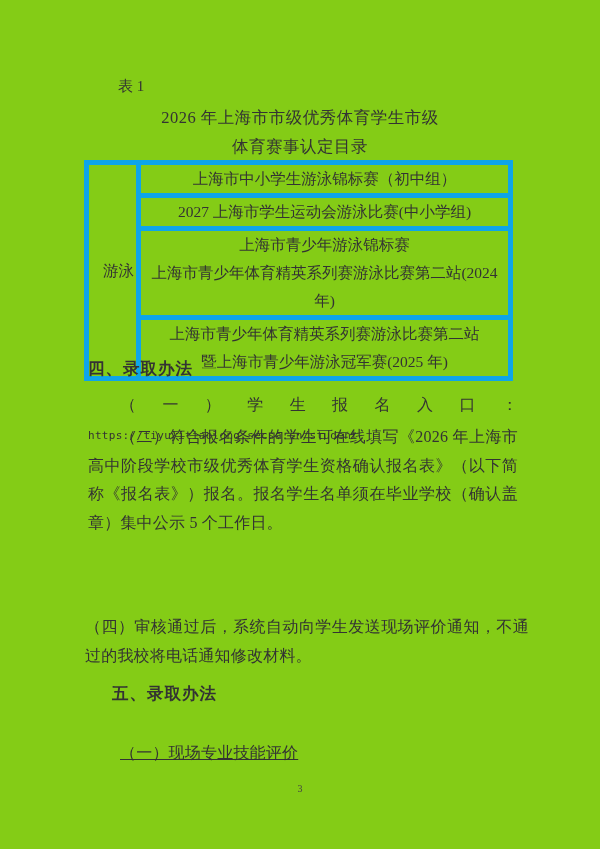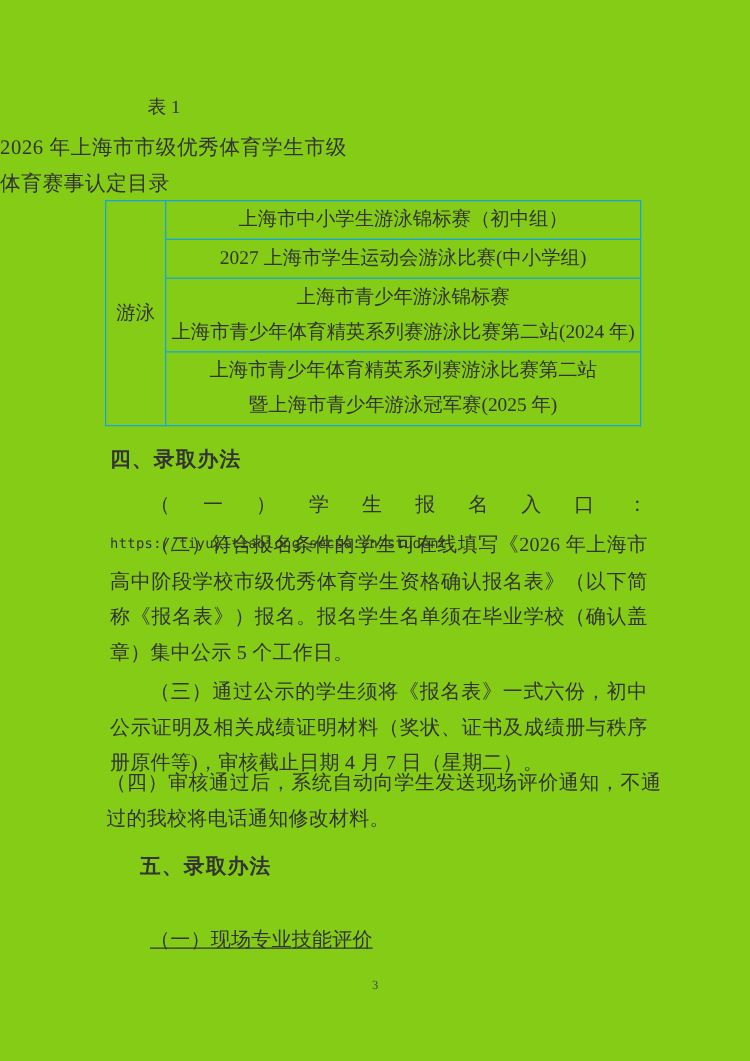--- a/index.html
+++ b/index.html
@@ -14,42 +14,42 @@
   }
   .caption {
     position: absolute;
     top: 76px; left: 118px;
     font-size: 15px;
     line-height: 20px;
   }
   .title {
     position: absolute;
     left: 0; width: 100%;
-    text-align: left;
+    text-align: center;
     font-size: 16.5px;
     line-height: 20px;
     letter-spacing: 0.5px;
   }
   .title.l1 { top: 108px; }
   .title.l2 { top: 137px; }
   table.catalog {
     position: absolute;
     top: 160px; left: 84px;
     border-collapse: collapse;
     table-layout: fixed;
     width: 429px;
   }
   table.catalog td {
-    border: 1px solid #0ea5e9;
+    border: 5px solid #0ea5e9;
     text-align: center;
     vertical-align: middle;
     font-size: 15.5px;
     padding: 0 2px;
   }
-  table.catalog td.cat { width: 43px; }
+  table.catalog td.cat { width: 43px; text-align: right; }
   table.catalog tr.single { height: 31px; }
   table.catalog tr.double { height: 59px; }
   table.catalog .cell-line { line-height: 28px; }
   .sec-heading {
     position: absolute;
     left: 88px;
     font-family: "Liberation Sans", "DejaVu Sans", sans-serif;
     font-weight: 700;
     font-size: 16.5px;
     line-height: 22px;
@@ -127,21 +127,20 @@
   </table>
 
   <div class="sec-heading h4">四、录取办法</div>
 
   <div class="para indent p4-1">
     <span>（一）学生报名入口：</span><span class="url">https://tiyuyitiaolong.secsa.cn/student</span>
   </div>
 
   <div class="para indent p4-2">（二）符合报名条件的学生可在线填写《2026 年上海市高中阶段学校市级优秀体育学生资格确认报名表》（以下简称《报名表》）报名。报名学生名单须在毕业学校（确认盖章）集中公示 5 个工作日。</div>
 
-  <div class="para indent p4-3">（三）通过公示的学生须将《报名表》一式六份，初中公示证明及相关成绩证明材料（奖状、证书及成绩册与秩序册原件等)，审核截止日期 4 月 7 日（星期二）。</div>
 
   <div class="para p4-4">（四）审核通过后，系统自动向学生发送现场评价通知，不通过的我校将电话通知修改材料。</div>
 
   <div class="sec-heading h5">五、录取办法</div>
 
   <div class="para indent p5-1">（一）现场专业技能评价</div>
 
   <div class="page-number">3</div>
 
 </div>

